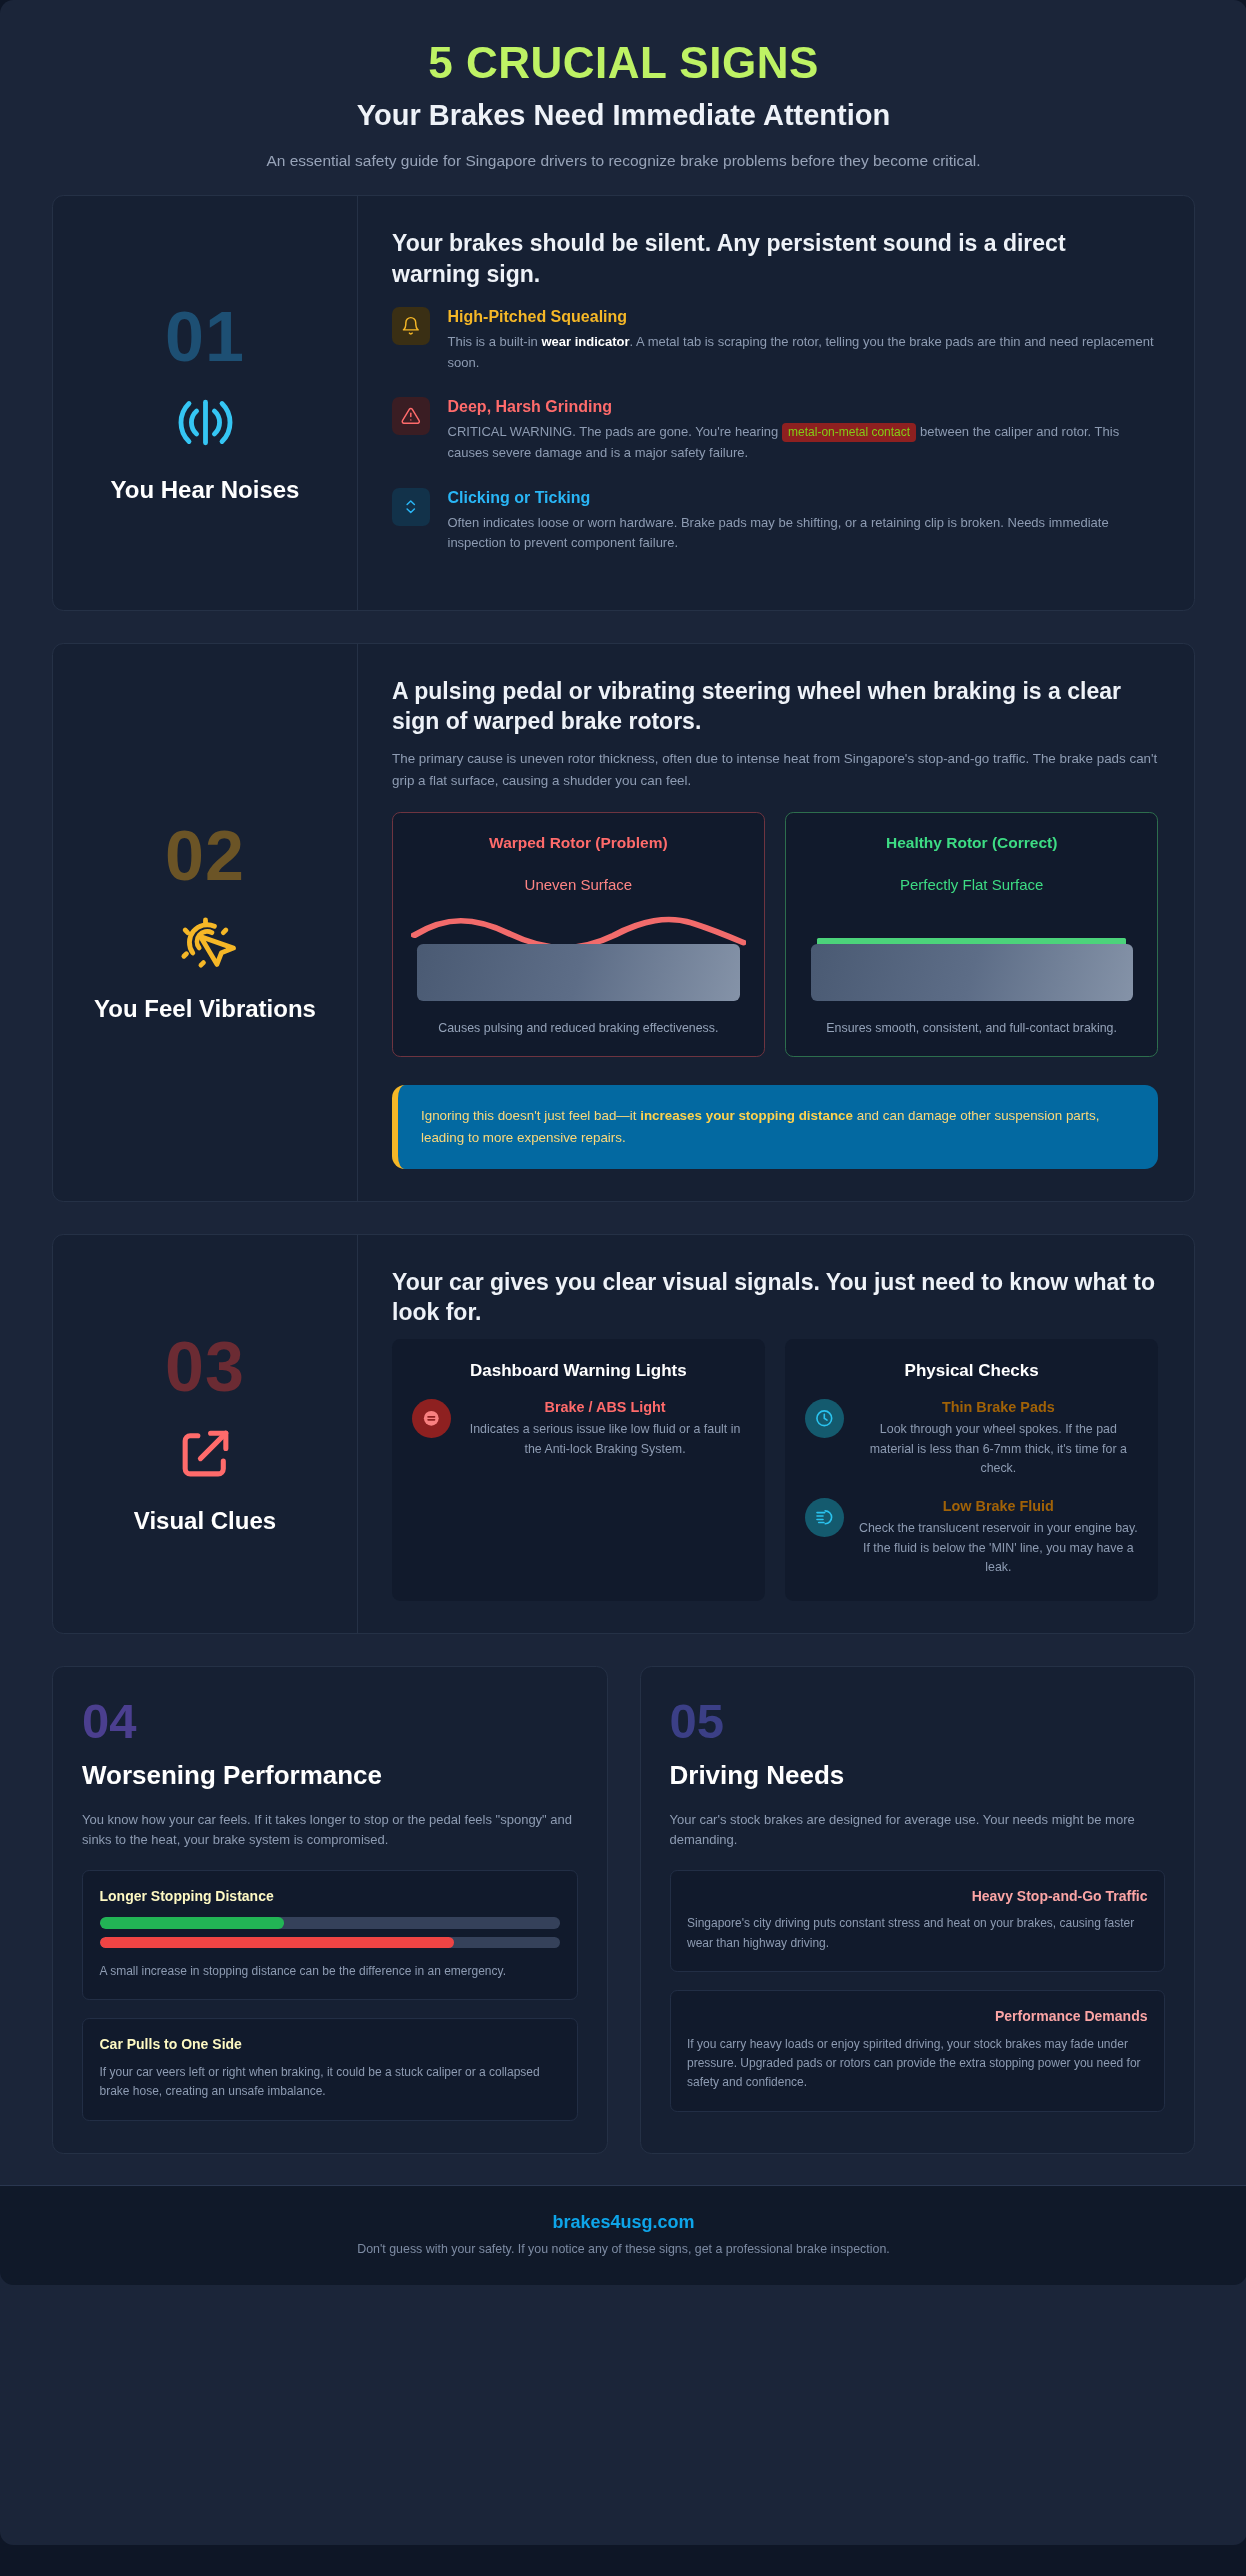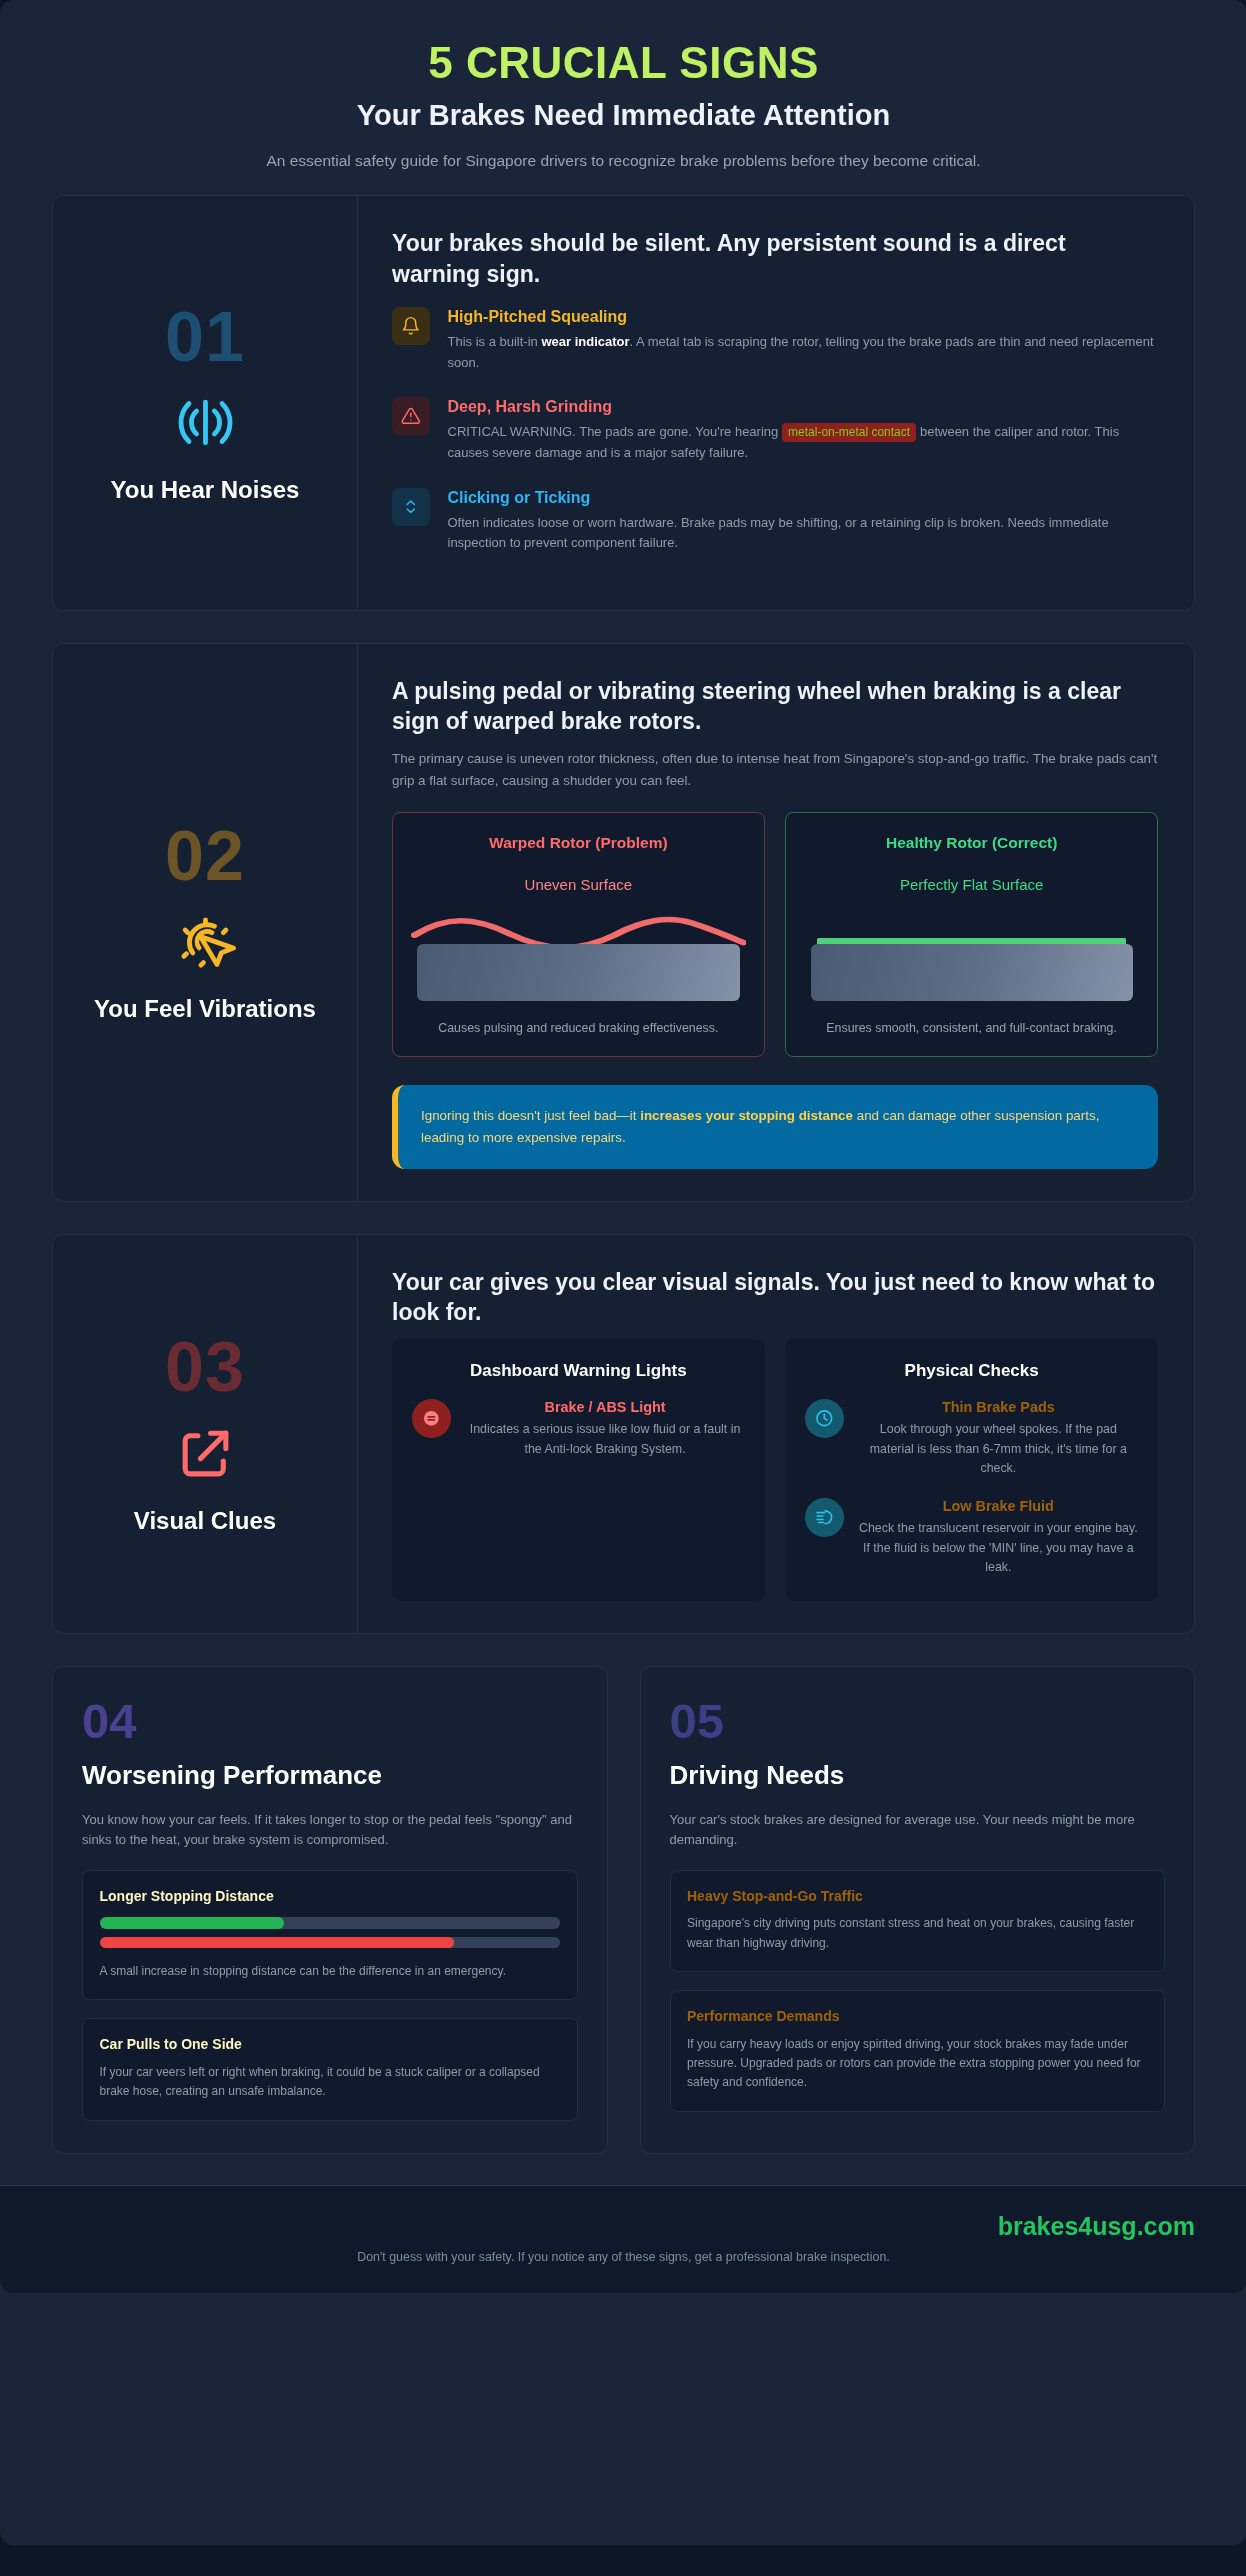--- a/index.html
+++ b/index.html
@@ -171,40 +171,40 @@
   .bnum{ font-size:49px; font-weight:bold; line-height:0.98; }
   .btitle{ font-size:26px; font-weight:bold; color:#ffffff; line-height:1.16; padding-top:2.1px; }
   .bsub{ font-size:13px; color:#8d9bb2; line-height:1.6; margin:19.6px 0 18.5px; }
   .subcard{
     background:#111a2c; border:1px solid #222e45;
     border-radius:7.2px; padding:17.5px 16.5px 18.5px; margin-bottom:17.5px;
   }
   .subcard:last-child{ margin-bottom:0; }
   .sc-title{ font-size:14px; font-weight:bold; margin-bottom:10.3px; }
   .sc-title.violet{ color:#fef9c3; }
-  .sc-title.indigo{ color:#a16207; }
+  .sc-title.indigo{ color:#fca5a5;text-align:right; }
   .sc-desc{ font-size:12px; color:#8d9bb2; line-height:1.6; }
   .bartrack{
     height:11.3px; border-radius:5.7px; background:#35415a;
     margin-bottom:8.2px; overflow:hidden;
   }
   .barfill{ height:100%; border-radius:5.7px; }
   .bars{ margin:13.4px 0 13.4px; }
 
   
   .footer{
     border-top:1px solid #2a3750;
     margin-top:31px;
     padding:26px 52px 29px;
     text-align:center;
     background:#101929;
     border-bottom-left-radius:13.4px;
     border-bottom-right-radius:13.4px;
   }
-  .f-brand{ font-size:25px; font-weight:bold; color:#22c55e;text-align:right; }
+  .f-brand{ font-size:18px; font-weight:bold; color:#0ea5e9; }
   .f-note{ font-size:12.4px; color:#7d8ba3; margin-top:9.3px; }
   svg{ display:block; }
 </style>
 </head>
 <body>
 
 <div class="page">
   <div class="shell">
 
     <div class="hdr">

